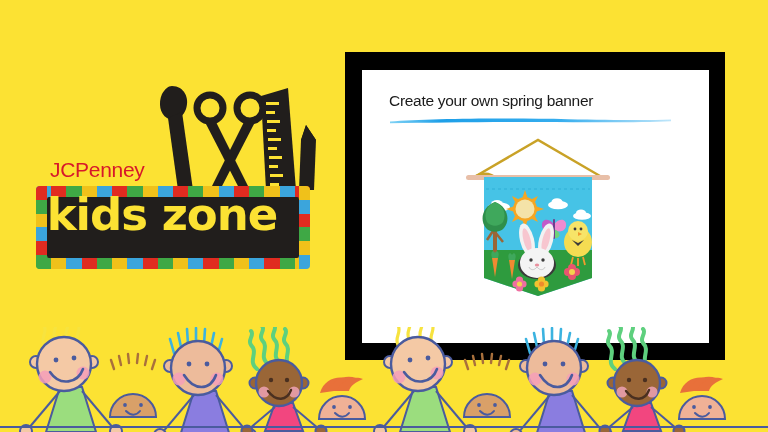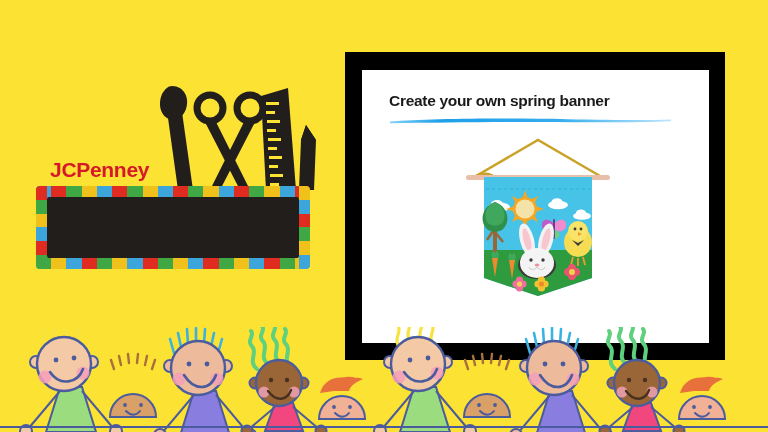--- a/index.html
+++ b/index.html
@@ -29,21 +29,21 @@
     left: 116px;
     top: 0px;
     width: 170px;
     height: 118px;
   }
   #jcp-wordmark {
     position: absolute;
     left: 18px;
     top: 80px;
     font-size: 21px;
-    font-weight: bold;
+    font-weight: normal;
     color: #D7182A;
     letter-spacing: -0.3px;
     font-family: "Liberation Sans", sans-serif;
   }
   #kidszone-frame {
     position: absolute;
     left: 4px;
     top: 108px;
     width: 274px;
     height: 83px;
@@ -110,21 +110,21 @@
     width: 347px;
     height: 273px;
     background: #FFFFFF;
     overflow: hidden;
   }
   #slide-title {
     position: absolute;
     left: 27px;
     top: 22px;
     font-size: 15.5px;
-    font-weight: bold;
+    font-weight: normal;
     color: #1A1A1A;
     letter-spacing: -0.3px;
     font-family: "Liberation Sans", sans-serif;
     text-align: right;
   }
   #title-underline {
     position: absolute;
     left: 26px;
     top: 47px;
     width: 285px;
@@ -255,20 +255,21 @@
         </div>
       <div class="brick-col right">
           <div class="brick" style="background: rgb(240, 193, 26); width: 11px; height: auto;"></div>
           <div class="brick" style="background: rgb(59, 165, 220); width: 11px; height: auto;"></div>
           <div class="brick" style="background: rgb(224, 43, 32); width: 11px; height: auto;"></div>
           <div class="brick" style="background: rgb(63, 168, 69); width: 11px; height: auto;"></div>
           <div class="brick" style="background: rgb(240, 193, 26); width: 11px; height: auto;"></div>
           <div class="brick" style="background: rgb(59, 165, 220); width: 11px; height: auto;"></div>
         </div>
       <div id="kidszone-box" style="background: rgb(33, 30, 28);"></div>
+      <div id="kidszone-text" style="color: rgb(252, 226, 51);">kids zone</div>
     </div>
   </div>
 
   <div id="slide-frame" style="background: rgb(0, 0, 0);">
     <div id="slide-card" style="background: rgb(255, 255, 255);">
 
       <div id="slide-title" style="color: rgb(26, 26, 26);">Create your own spring banner</div>
 
       <svg id="title-underline" viewBox="0 0 285 7" preserveAspectRatio="none">
         <defs>

